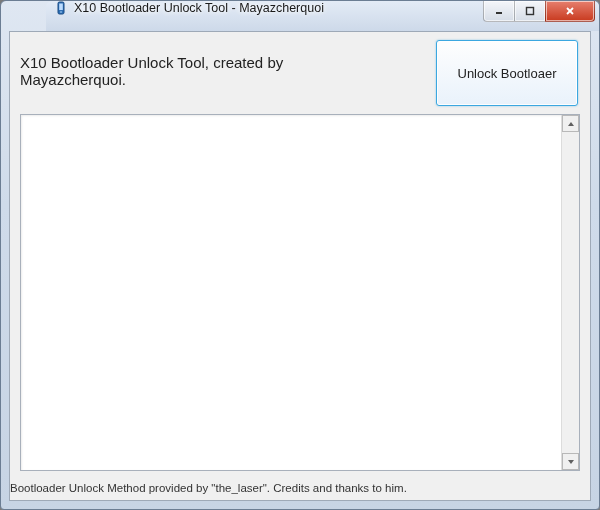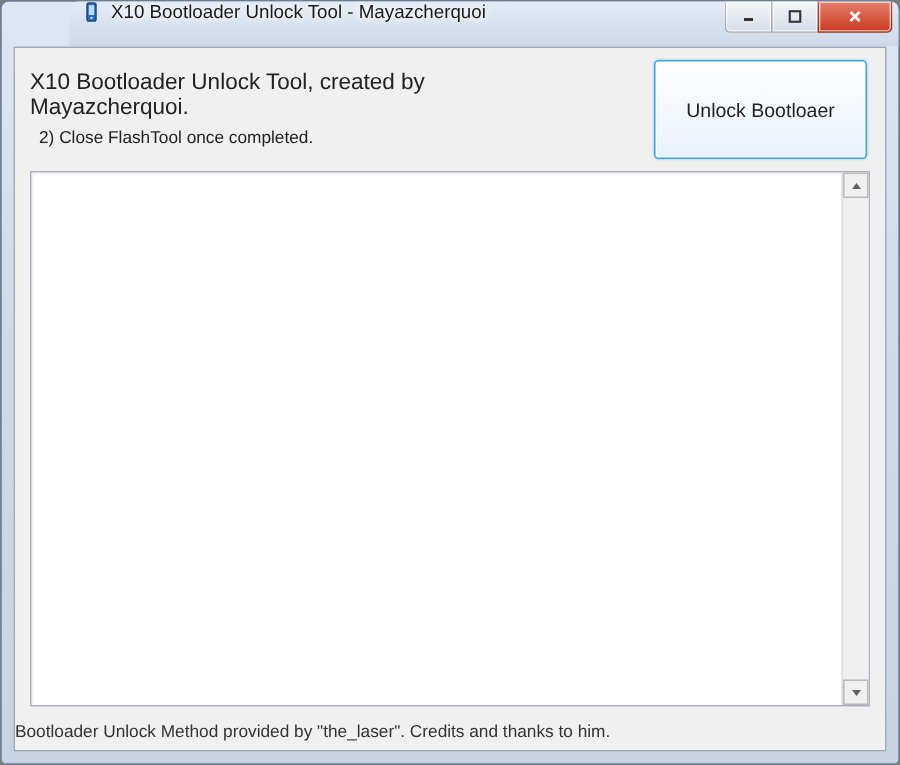--- a/index.html
+++ b/index.html
@@ -155,21 +155,20 @@
       </div>
     </div>
   </div>
 
   <div class="client">
 
     <div class="header-area">
       <div class="header-text">
         <div class="heading">X10 Bootloader Unlock Tool, created by Mayazcherquoi.</div>
         <div class="steps">
-          <div>2) Close FlashTool once completed.</div>
         </div>
       </div>
       <div class="unlock-btn">
         <span>Unlock Bootloaer</span>
       </div>
     </div>
 
     <div class="log-area">
       <div class="log-content"></div>
       <div class="vscroll">

